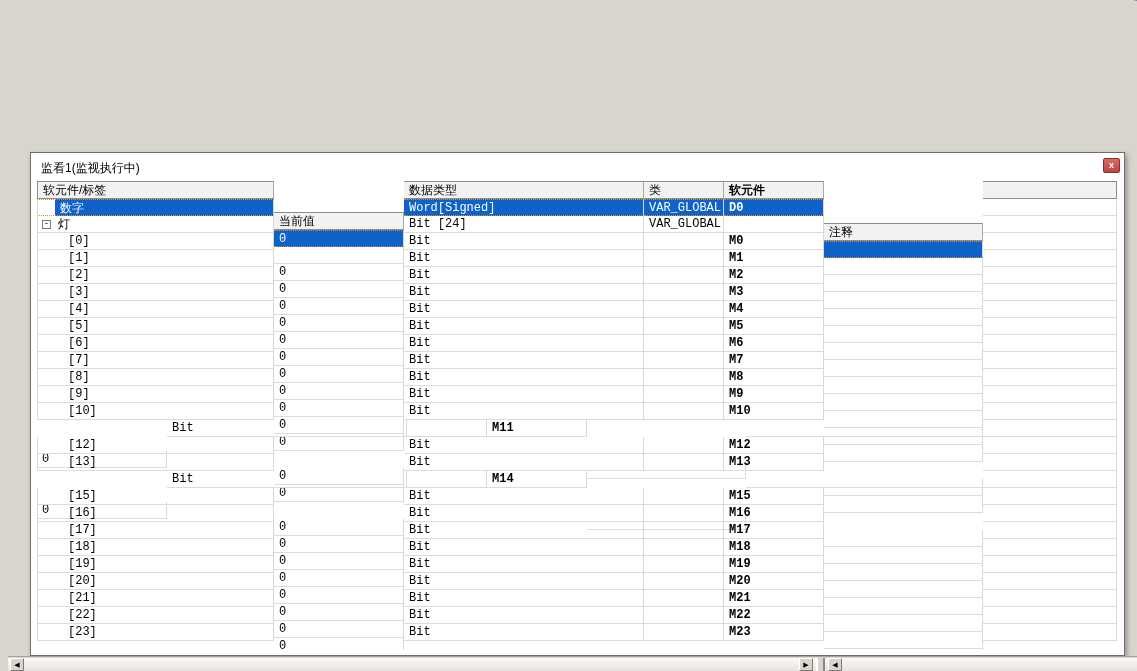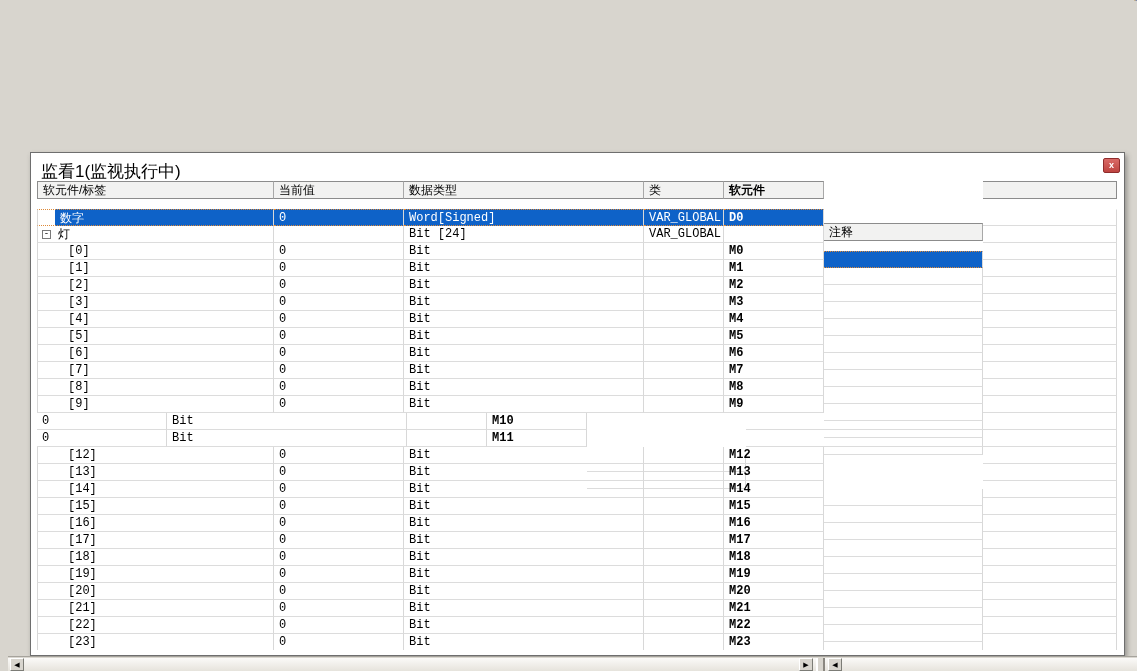--- a/index.html
+++ b/index.html
@@ -21,34 +21,34 @@
   .code-gutter { position:absolute; left:0; top:0; bottom:0; width:15;
     background:#ECECEC; border-right:1px solid #D4D4D4; }
   .vsplit { position:absolute; left:809px; top:0; bottom:0; width:2px; background:#9A9A9A; }
   .monitor-pane { position:absolute; left:811px; top:0; right:0; bottom:0; background:#fff; }
   .monitor-gutter { position:absolute; left:0; top:0; bottom:0; width:11px;
     background:#ECECEC; border-right:1px solid #D8D8D8; }
 
   
   .watch { left:30px; top:152px; width:1095px; height:504px; background:#fff;
     border:1px solid #6E6E6E; box-shadow:2px 3px 5px rgba(60,60,60,.45); }
-  .watch-title { position:absolute; left:10px; top:7px; font-size:17px; color:#000; }
+  .watch-title { position:absolute; left:10px; top:7px; font-size:12px; color:#000; }
   .watch-close { position:absolute; right:4px; top:5px; width:17px; height:15px;
     background:linear-gradient(#D96A66,#BE4440); border:1px solid #8F2C2C; border-radius:2px;
     color:#fff; font-size:9px; font-weight:bold; text-align:center; line-height:13px; }
   .wtable { position:absolute; left:6px; right:7px; top:28px; bottom:5px; overflow:hidden; }
   .wrow { display:flex; width:100%; height:17px; }
   .wrow .cell { height:17px; overflow:hidden; white-space:nowrap; padding-left:5px;
     font-size:12px; line-height:16px; color:#000;
     border-right:1px solid #D8D8D8; border-bottom:1px solid #DCDCDC; position:relative; }
   .mono { font-family:"Liberation Mono", monospace; font-size:11px; }
-  .c0 { width:237px; } .c1 { width:130px; } .c2 { width:240px; }
+  .c0 { width:237px; } .c1 { width:130px;margin-top:31px; } .c2 { width:240px; }
   .c3 { width:80px; }  .c4 { width:100px;font-weight:bold; } .c5 { width:159px;margin-top:42px; }
   .c6 { flex:1; border-right:none; }
-  .wrow.header { height:28px;justify-content:center; }
+  .wrow.header { height:18px;justify-content:center; }
   .wrow.header .cell { height:18px; background:#F2F2F1; line-height:16px;
     border-right:1px solid #A8A8A8; border-top:1px solid #8C8C8C; border-bottom:1px solid #8C8C8C; }
   .wrow.header .cell.c0 { border-left:1px solid #8C8C8C; }
   .wrow.header .cell.c6 { border-right:1px solid #8C8C8C; }
   .wrow.body .cell.c0 { border-left:1px solid #D8D8D8; }
   .wrow.selected .cell { background:#0E62C8; color:#fff;
     border-top:1px dotted #DE8A38; border-bottom:1px dotted #DE8A38; }
   .wrow.selected .cell.c0 { background:linear-gradient(90deg,#fff 0,#fff 17px,#0E62C8 17px); }
   .wrow.selected .cell.c6 { background:#fff; border-top:1px solid transparent; border-bottom:1px solid #DCDCDC; }
   .expander { position:absolute; left:4px; top:4px; width:9px; height:9px; background:#fff;
@@ -203,20 +203,21 @@
       <div class="wrow body">
         <div class="cell c0 lbl-ind2 mono">[9]</div>
         <div class="cell c1 mono">0</div>
         <div class="cell c2 mono">Bit</div>
         <div class="cell c3 mono"></div>
         <div class="cell c4 mono">M9</div>
         <div class="cell c5"></div>
         <div class="cell c6"></div>
       </div>
       <div class="wrow body">
+        <div class="cell c0 lbl-ind2 mono">[10]</div>
         <div class="cell c1 mono">0</div>
         <div class="cell c2 mono">Bit</div>
         <div class="cell c3 mono"></div>
         <div class="cell c4 mono">M10</div>
         <div class="cell c5"></div>
         <div class="cell c6"></div>
       </div>
       <div class="wrow body">
         <div class="cell c1 mono">0</div>
         <div class="cell c2 mono">Bit</div>
@@ -237,21 +238,20 @@
       <div class="wrow body">
         <div class="cell c0 lbl-ind2 mono">[13]</div>
         <div class="cell c1 mono">0</div>
         <div class="cell c2 mono">Bit</div>
         <div class="cell c3 mono"></div>
         <div class="cell c4 mono">M13</div>
         <div class="cell c5"></div>
         <div class="cell c6"></div>
       </div>
       <div class="wrow body">
-        <div class="cell c0 lbl-ind2 mono">[14]</div>
         <div class="cell c1 mono">0</div>
         <div class="cell c2 mono">Bit</div>
         <div class="cell c3 mono"></div>
         <div class="cell c4 mono">M14</div>
         <div class="cell c5"></div>
         <div class="cell c6"></div>
       </div>
       <div class="wrow body">
         <div class="cell c0 lbl-ind2 mono">[15]</div>
         <div class="cell c1 mono">0</div>

